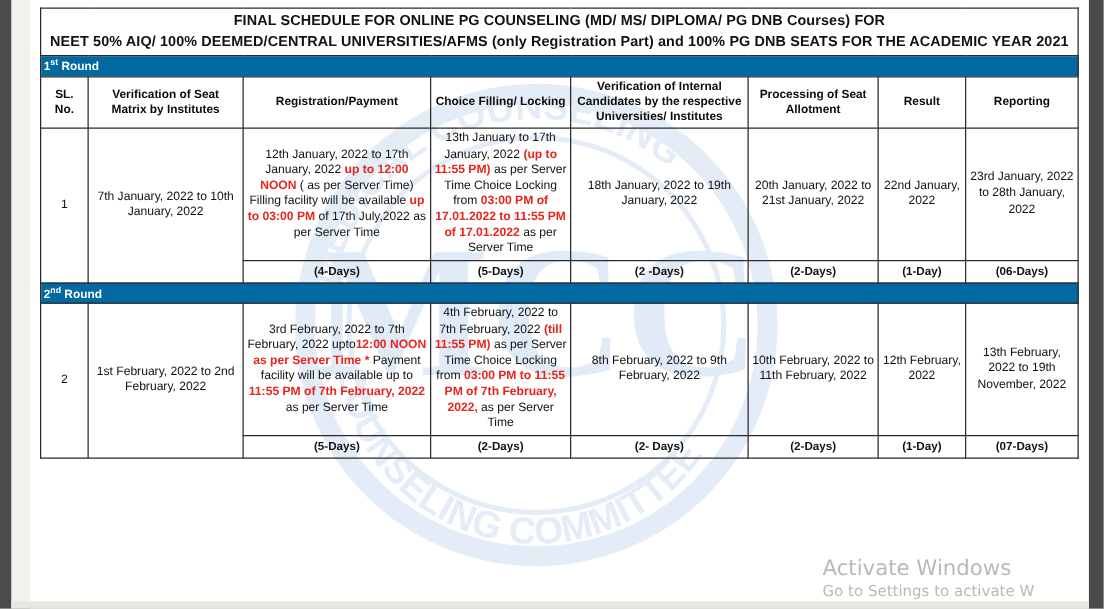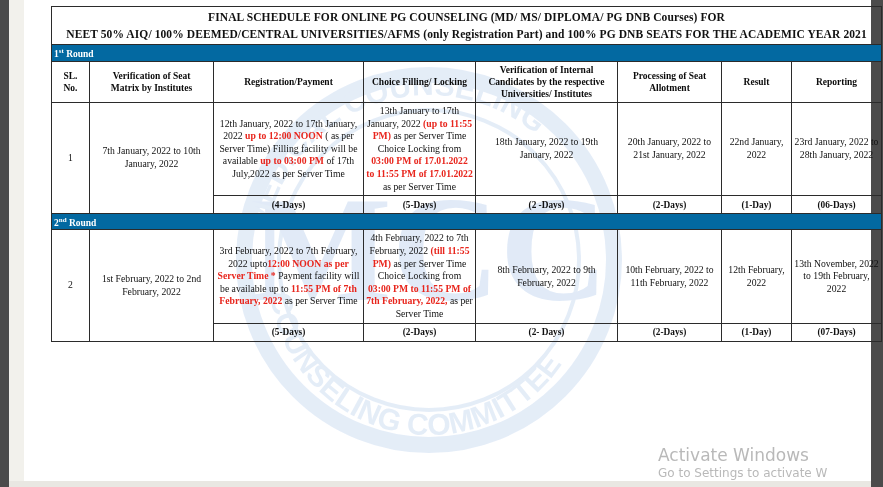--- a/index.html
+++ b/index.html
@@ -18,22 +18,21 @@
   
   .watermark{
     position:absolute;left:170px;top:60px;width:470px;height:400px;
     pointer-events:none;opacity:.30;
   }
   .watermark svg{width:100%;height:100%;}
   .content{position:relative;z-index:2;padding:6px 8px 0 8px;}
 
   table.sched{
     border-collapse:collapse;width:670px;table-layout:fixed;
-    font-family:Liberation Serif, serif;
-    margin-left:19px;
+    font-family:Liberation Sans, sans-serif;
   }
   table.sched td,table.sched th{
     border:1px solid #2b2b2b;
     vertical-align:middle;
     padding:2px 2px;
   }
   .title-cell{
     border:1px solid #2b2b2b;
     text-align:center;
     font-weight:bold;
@@ -194,21 +193,21 @@
           <td class="cell" rowspan="2">1st  February, 2022 to 2nd  February, 2022</td>
           <td class="cell">
             <span>3rd February, 2022 to 7th February, 2022 upto</span><span class="red">12:00 NOON as per Server Time *</span><span> Payment facility will be available up to </span><span class="red">11:55 PM  of 7th  February, 2022</span><span> as per Server Time</span>
           </td>
           <td class="cell">
             <span>4th February, 2022 to 7th  February, 2022 </span><span class="red">(till 11:55 PM)</span><span> as per Server Time Choice Locking from </span><span class="red">03:00 PM to 11:55 PM of 7th February, 2022,</span><span> as per Server Time</span>
           </td>
           <td class="cell" rowspan="1">8th February, 2022 to 9th February, 2022</td>
           <td class="cell">10th February, 2022 to 11th February, 2022</td>
           <td class="cell">12th February, 2022</td>
-          <td class="cell">13th November, 2022 to 19th February, 2022</td>
+          <td class="cell">13th February, 2022 to 19th November, 2022</td>
         </tr>
         <tr>
           <td class="days">(5-Days)</td>
           <td class="days">(2-Days)</td>
           <td class="days">(2- Days)</td>
               <td class="days">(2-Days)</td>
           <td class="days">(1-Day)</td>
           <td class="days">(07-Days)</td>
         </tr>
 

